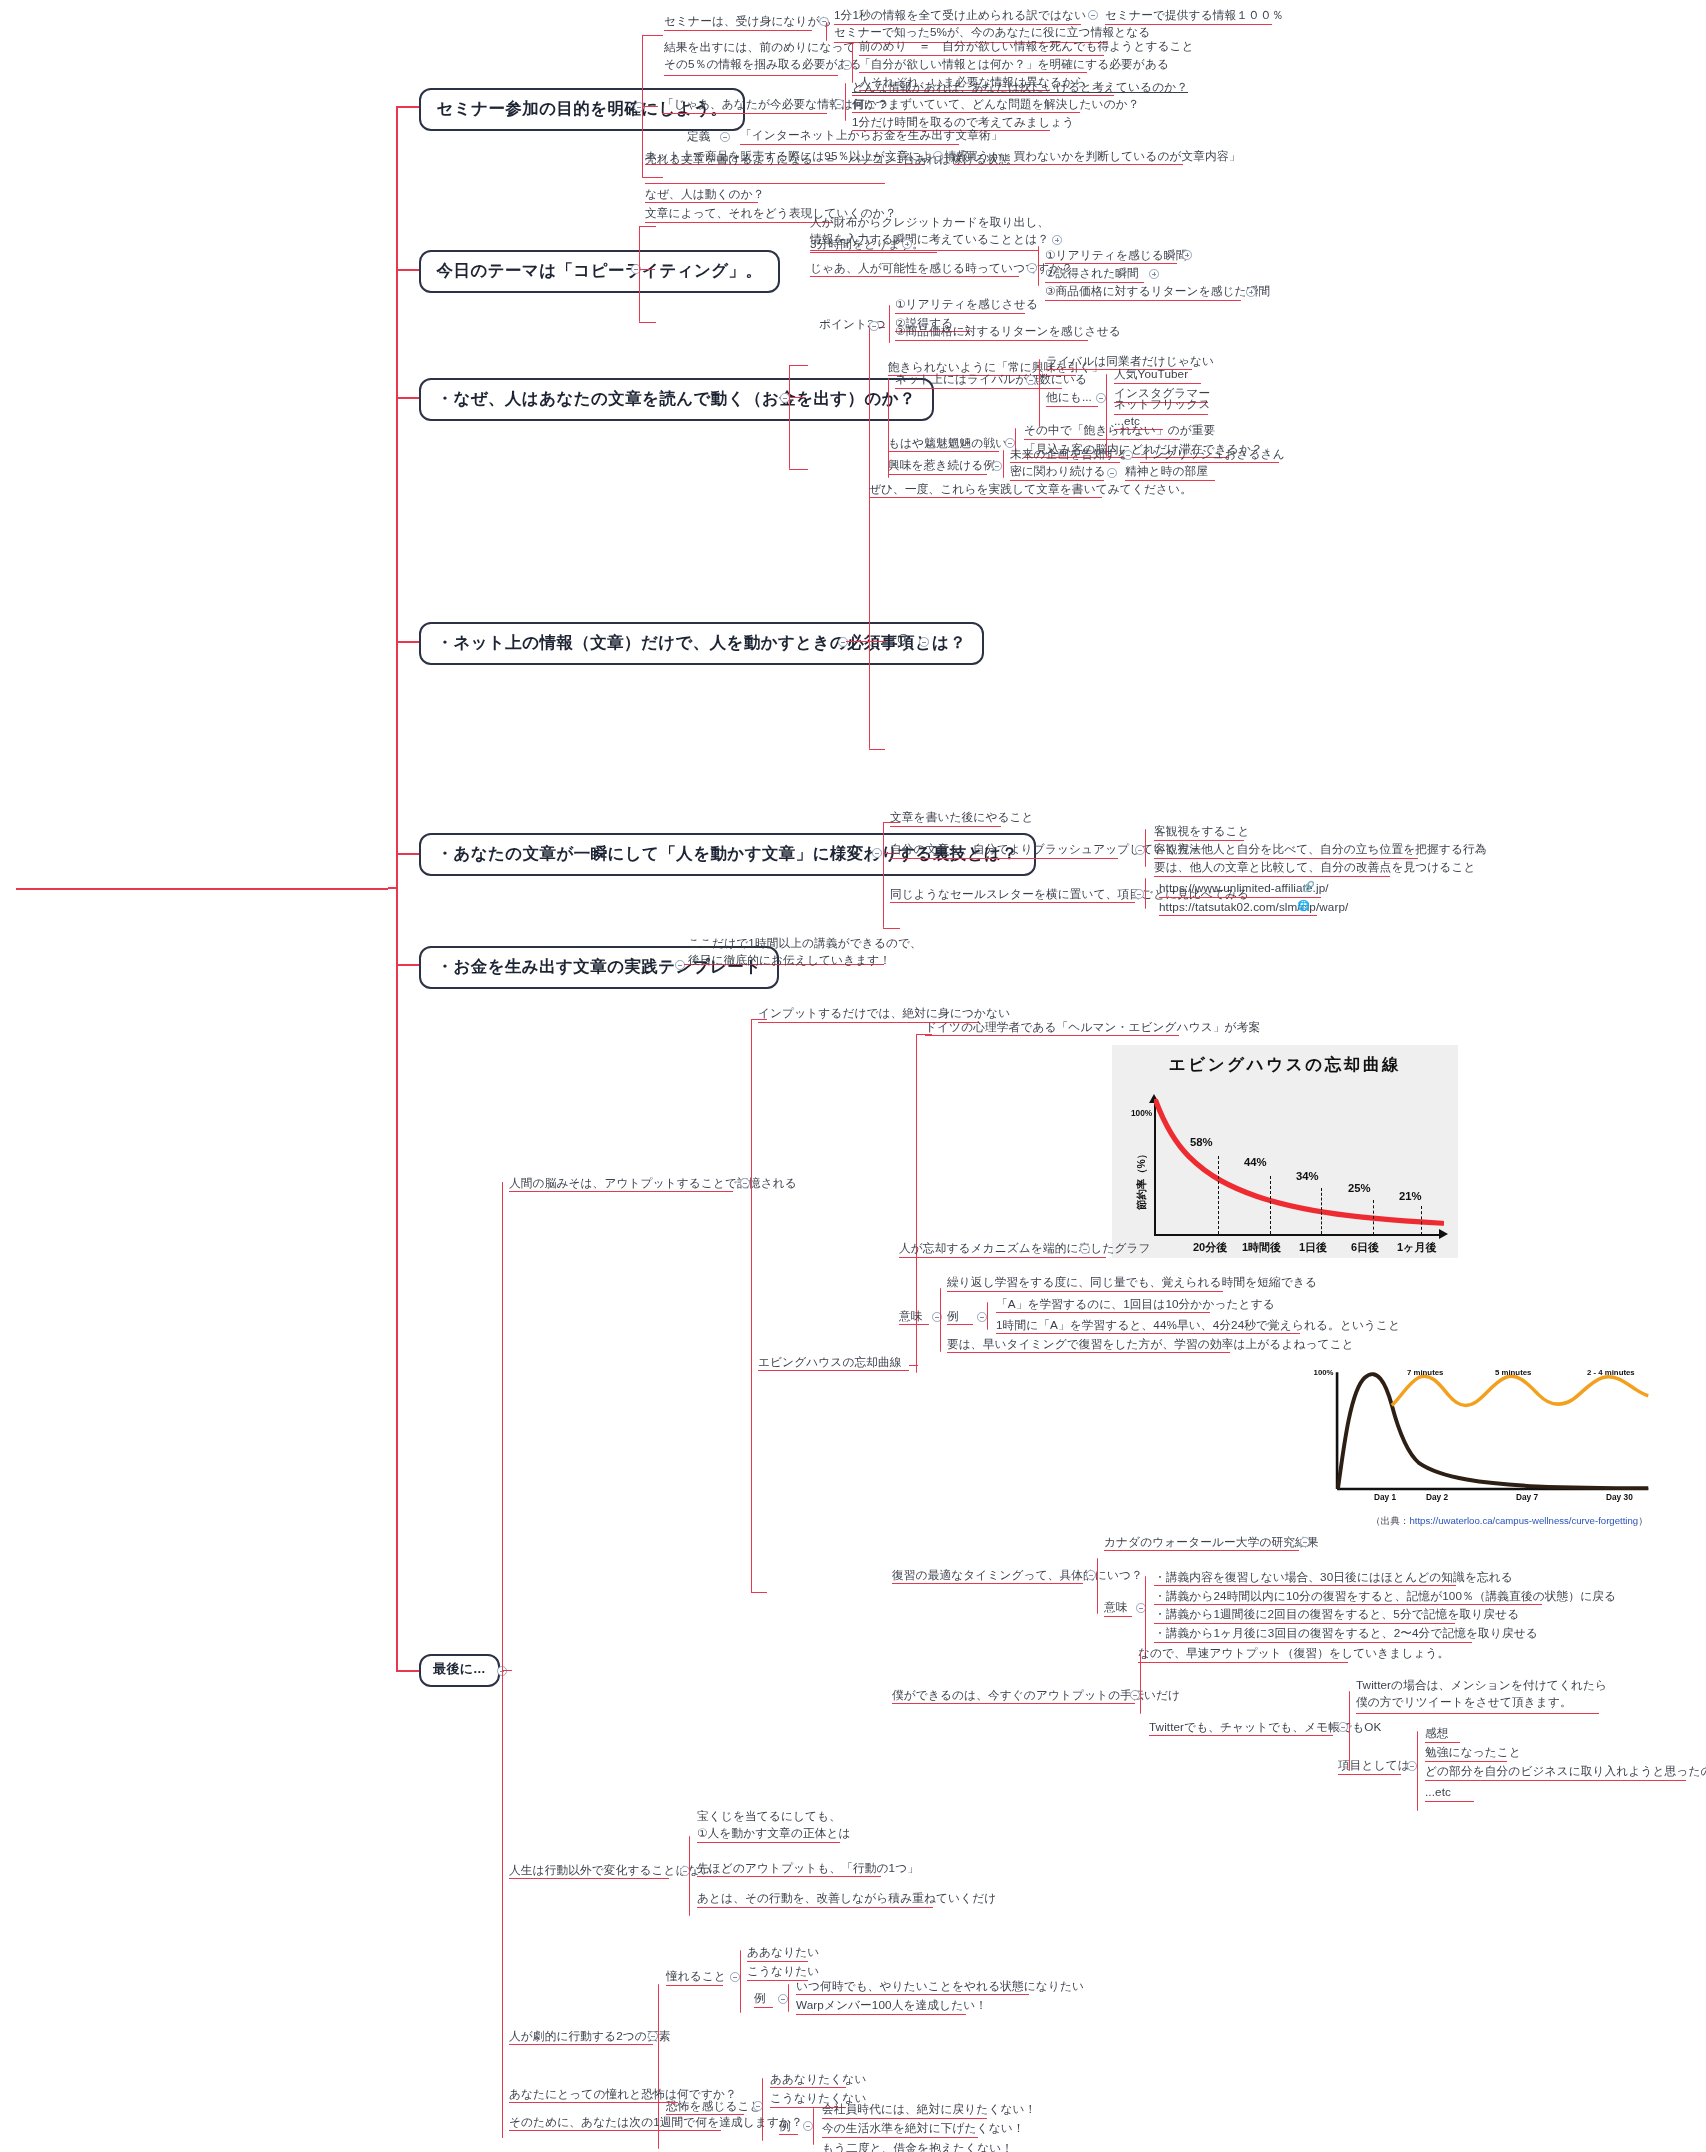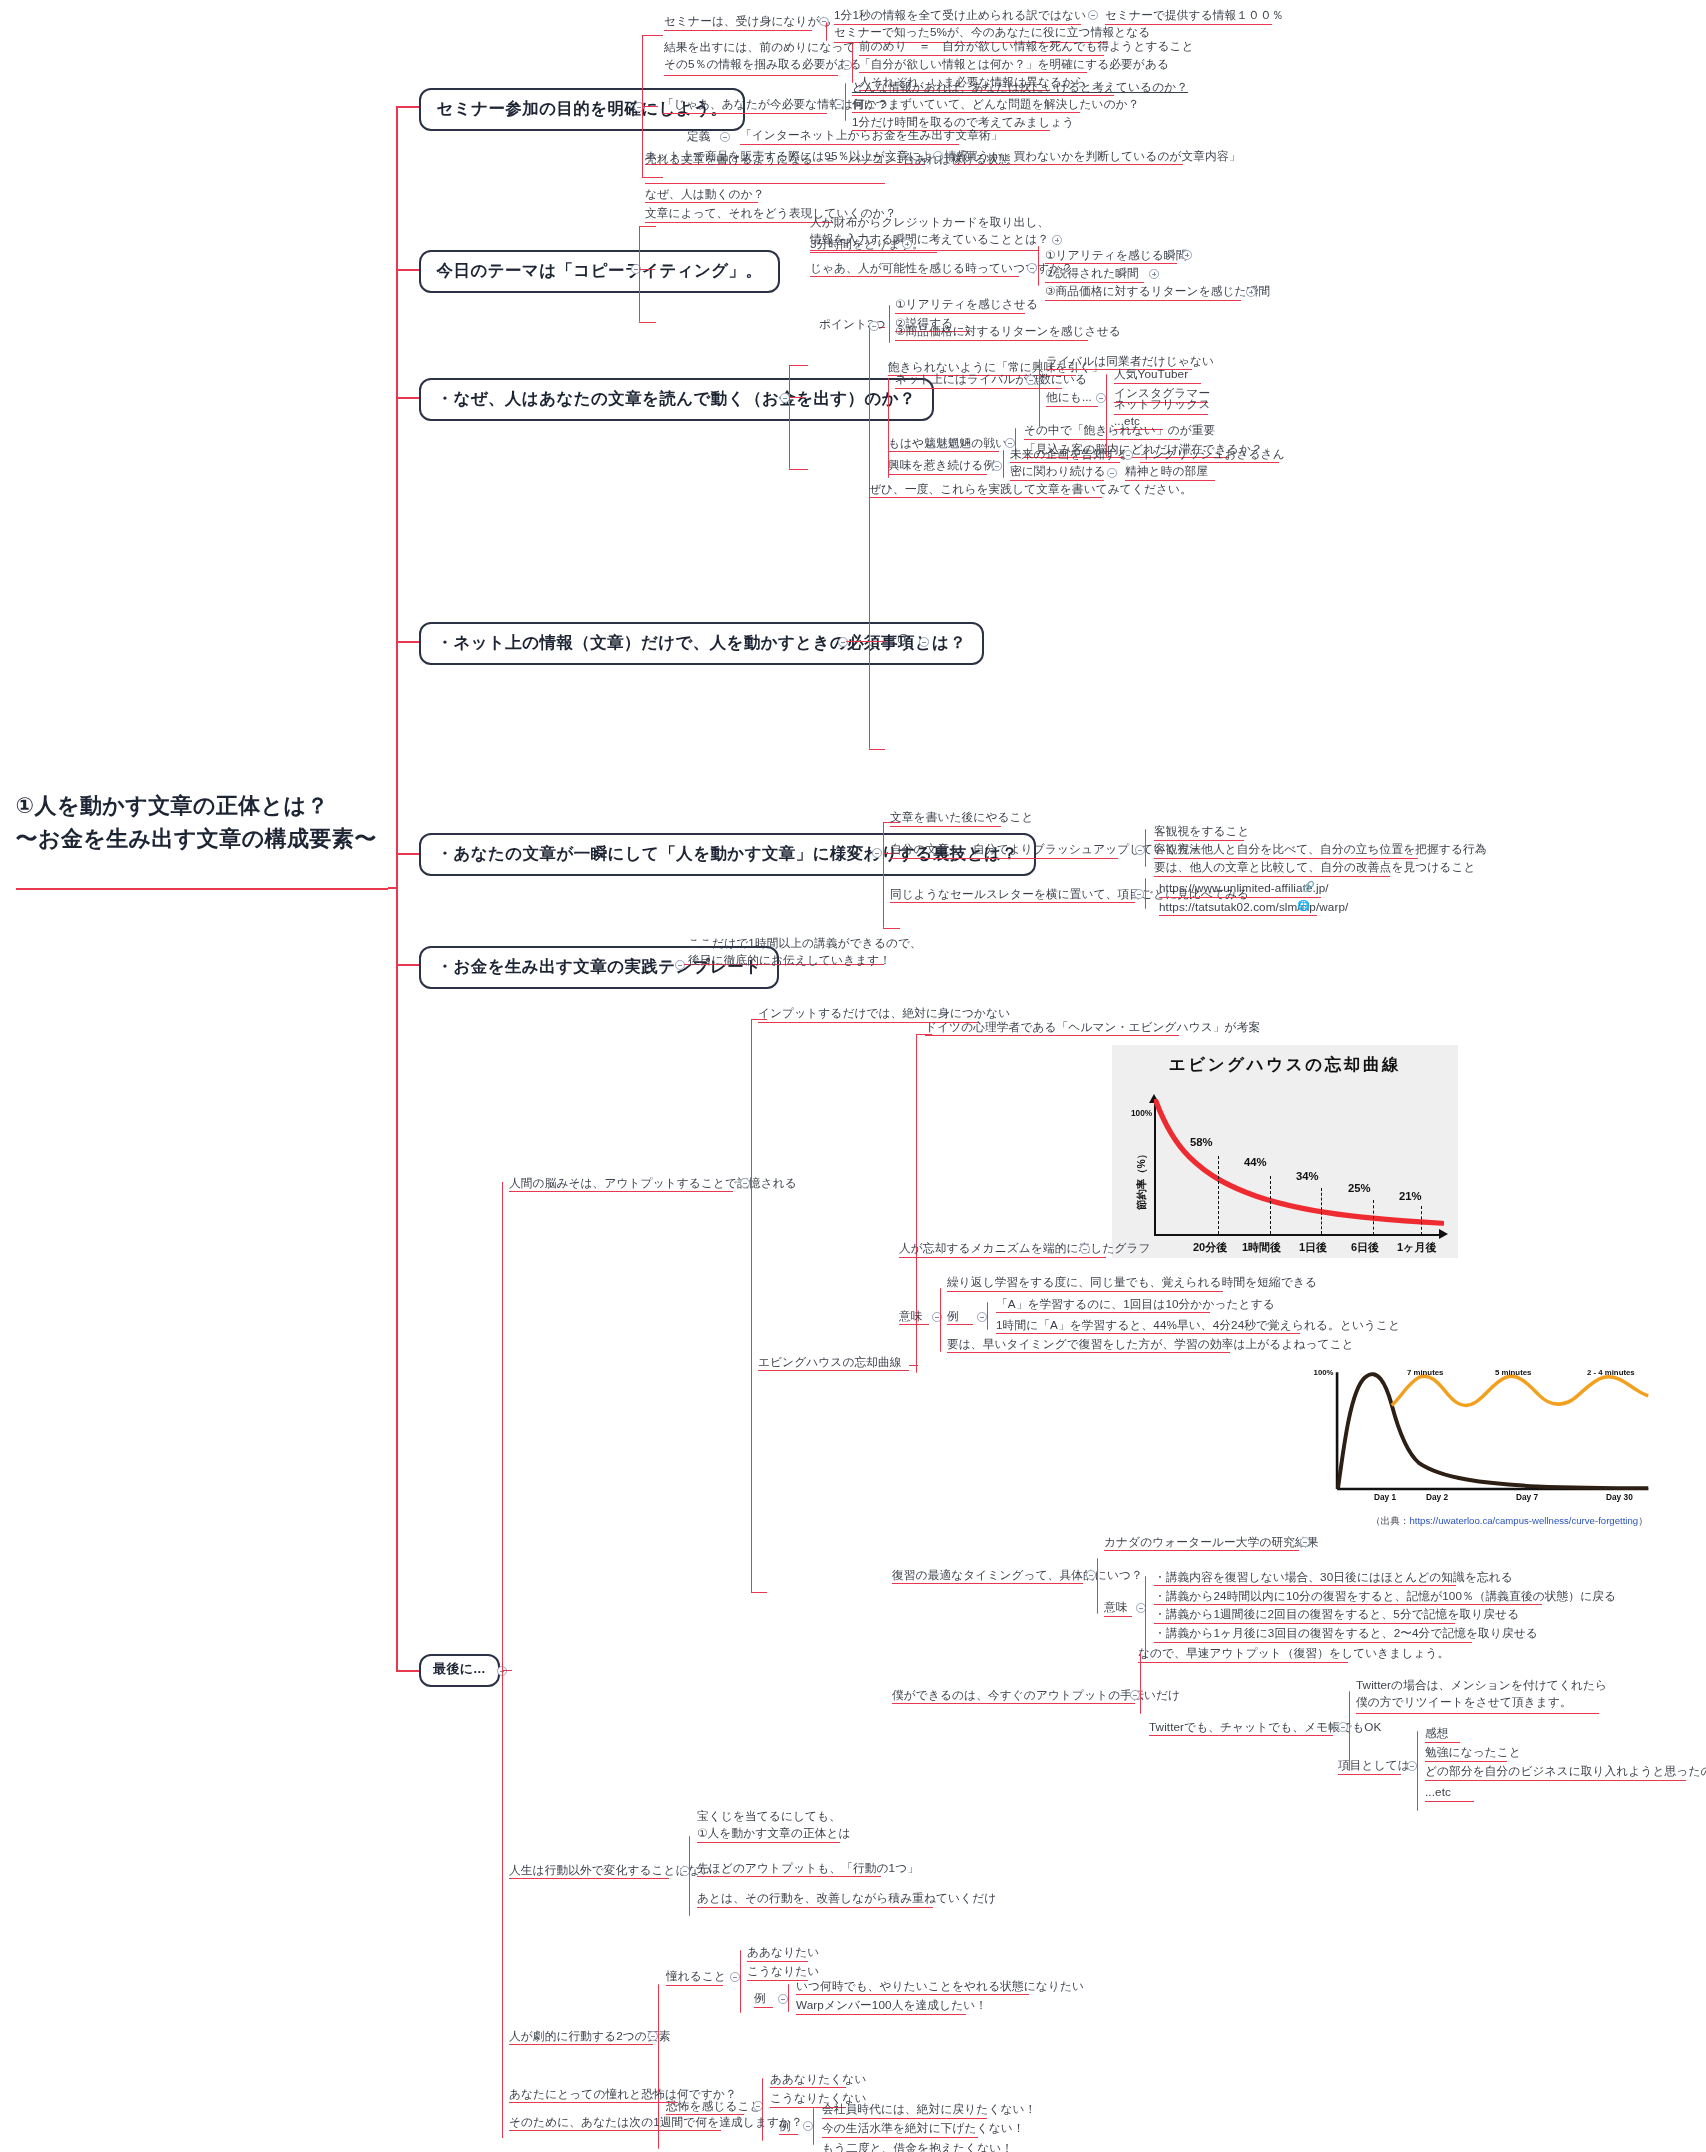--- a/index.html
+++ b/index.html
@@ -170,24 +170,20 @@
     font-size: 9.6px;
     color: #3a3f4a;
     white-space: nowrap;
   }
 </style>
 </head>
 <body>
 
 <div id="canvas">
 
-  <div class="node root" style="left:15.6px; top:789px; width:374px;">
-    <div>①人を動かす文章の正体とは？</div>
-    <div>〜お金を生み出す文章の構成要素〜</div>
-  </div>
   <div class="ul thick" style="left:15.6px; top:888px; width:372px;"></div>
 
   <div class="ln lnh thick" style="left:388px; top:887px; width:10.4px;"></div>
   <div class="ln lnv thick" style="left:396px; top:106px; height:1564px;"></div>
 
   <div class="ln lnh thick" style="left:396px; top:106px; width:22.6px;"></div>
   <div class="ln lnh thick" style="left:396px; top:269px; width:22.6px;"></div>
   <div class="ln lnh thick" style="left:396px; top:397px; width:22.6px;"></div>
   <div class="ln lnh thick" style="left:396px; top:641px; width:22.6px;"></div>
   <div class="ln lnh thick" style="left:396px; top:853px; width:22.6px;"></div>

